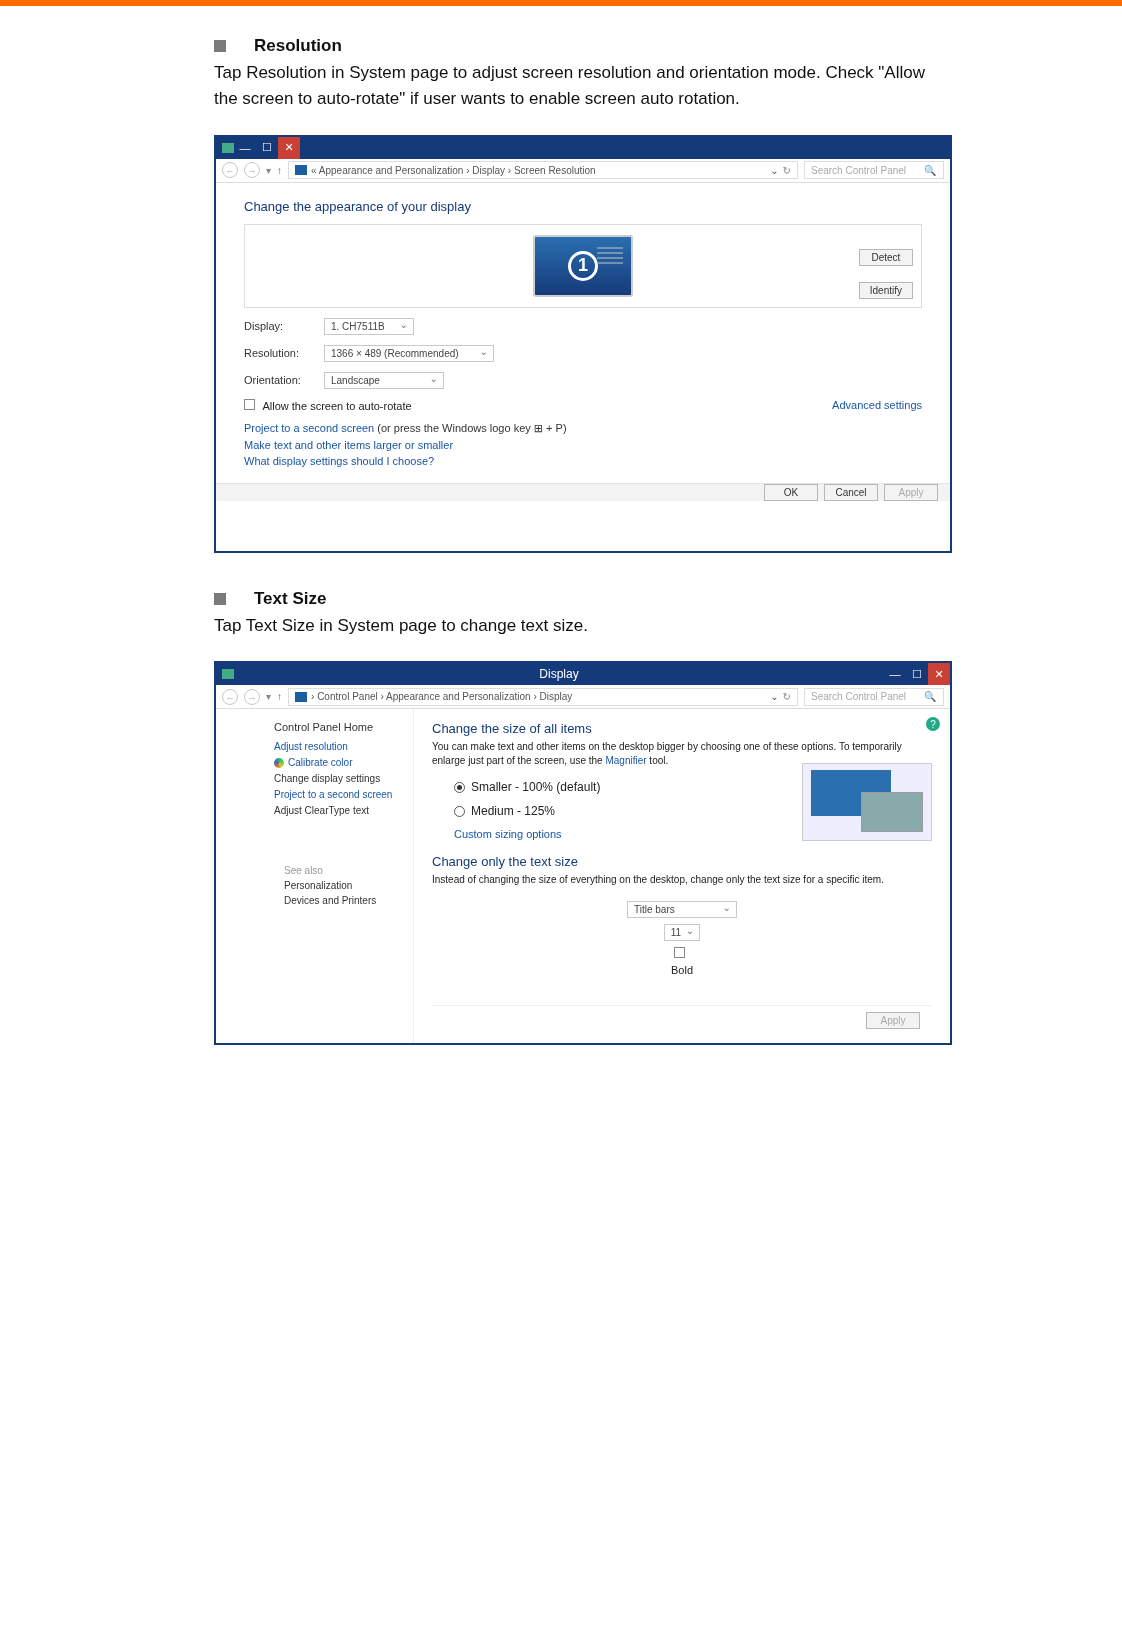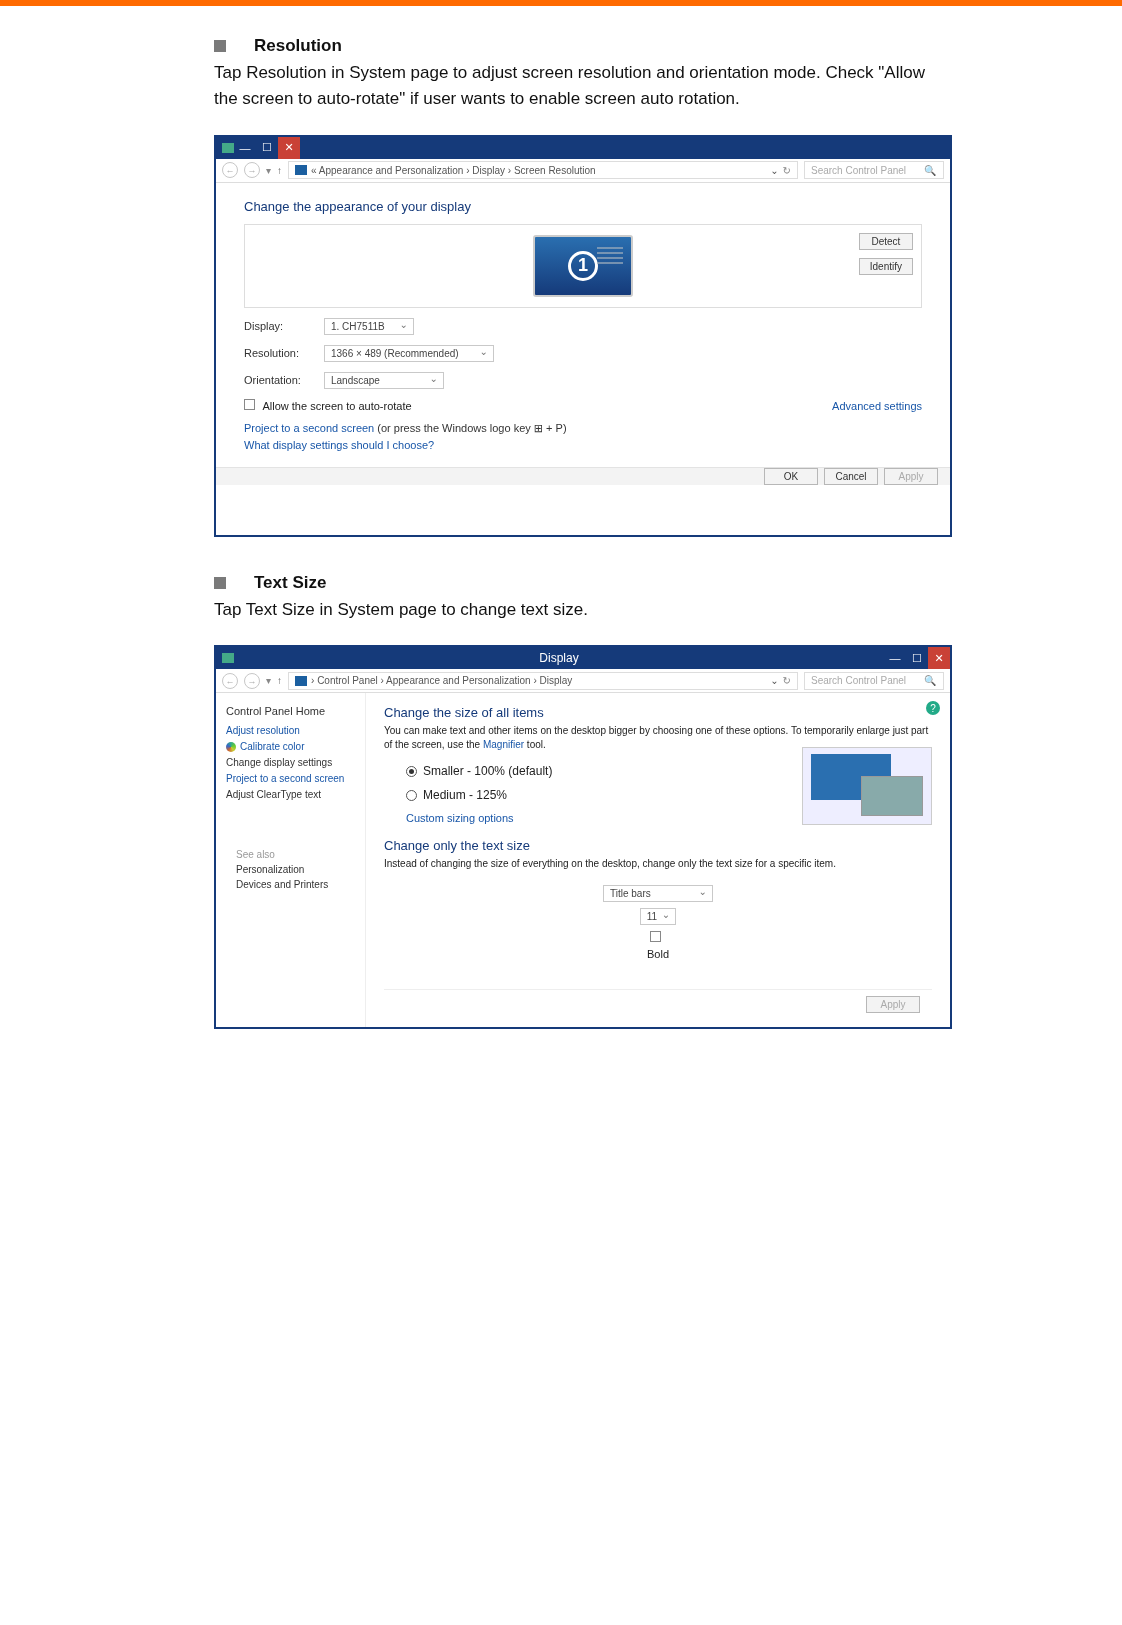--- a/index.html
+++ b/index.html
@@ -22,34 +22,34 @@
   .addr-path { flex: 1; border: 1px solid #ddd; height: 18px; display: flex; align-items: center; padding: 0 6px; gap: 4px; }
   .mon-tiny { width: 12px; height: 10px; background: #1b5fa0; display: inline-block; }
   .refresh { color: #888; }
   .search-box { width: 140px; border: 1px solid #ddd; height: 18px; display: flex; align-items: center; padding: 0 6px; color: #aaa; justify-content: space-between; }
   .sr-body { padding: 16px 28px 12px 28px; }
   .sr-head { color: #153a7a; font-size: 13px; margin-bottom: 10px; }
   .sr-panel { border: 1px solid #ddd; padding: 10px; display: flex; align-items: flex-start; justify-content: center; gap: 20px; background: #fff; position: relative; }
   .monitor-box { width: 100px; height: 62px; background: linear-gradient(#2a6fb0,#153a7a); border: 2px solid #ccc; border-radius: 3px; position: relative; display: flex; align-items: center; justify-content: center; margin: 0 auto; }
   .monitor-num { width: 30px; height: 30px; border: 3px solid #fff; border-radius: 50%; color: #fff; font-size: 18px; font-weight: bold; display: flex; align-items: center; justify-content: center; }
   .monitor-grid { position: absolute; right: 8px; top: 10px; width: 26px; height: 18px; background: repeating-linear-gradient(#9ab 0 2px, transparent 2px 5px); opacity: .7; }
-  .sr-panel-btns { position: absolute; right: 8px; top: 8px; display: flex; flex-direction: column; gap: 8px; }
+  .sr-panel-btns { position: absolute; right: 8px; top: 24px; display: flex; flex-direction: column; gap: 16px; }
   .wbtn { border: 1px solid #b7b7b7; background: #f3f3f3; padding: 2px 10px; font-size: 10px; color: #333; min-width: 54px; text-align: center; }
   .form-row { display: flex; align-items: center; margin-top: 10px; font-size: 11px; }
   .form-row .lbl { width: 80px; color: #333; }
   .select { border: 1px solid #c9c9c9; background: #fff; padding: 2px 18px 2px 6px; font-size: 10px; color: #444; position: relative; min-width: 100px; display: inline-flex; align-items: center; }
   .select::after { content: "⌄"; position: absolute; right: 5px; top: 0; color: #777; font-size: 10px; }
-  .chk-row { margin-top: 10px; display: flex; align-items: flex-end; justify-content: space-between; font-size: 11px; }
+  .chk-row { margin-top: 10px; display: flex; align-items: flex-start; justify-content: space-between; font-size: 11px; }
   .chk { width: 11px; height: 11px; border: 1px solid #888; display: inline-block; margin-right: 5px; }
   .link { color: #1856a8; font-size: 11px; }
   .help-links { margin-top: 10px; }
   .help-links div { color: #1856a8; font-size: 11px; margin: 4px 0; }
   .ok-row { display: flex; justify-content: flex-end; gap: 6px; padding: 0 12px; border-top: 1px solid #e3e3e3; background: #f3f3f3; }
   .ok-row .wbtn.dis { color: #aaa; }
-  .disp-layout { display: flex; }
+  .disp-layout { display: flex; padding-left: 48px; }
   .disp-side { width: 150px; background: #fff; padding: 12px 10px; font-size: 11px; color: #333; border-right: 1px solid #eee; }
   .disp-side .hd { color: #333; margin-bottom: 8px; }
   .disp-side .lnk { color: #1856a8; margin: 5px 0; font-size: 10px; display: flex; align-items: center; gap: 4px; }
   .disp-side .plain { color: #333; margin: 5px 0; font-size: 10px; }
   .calib-ico { width: 10px; height: 10px; border-radius: 50%; background: conic-gradient(#3a8, #6c3, #cc3, #c63, #36c, #3a8); display: inline-block; }
   .disp-main { flex: 1; padding: 12px 18px 8px 18px; position: relative; }
   .help-ico { position: absolute; right: 10px; top: 8px; width: 14px; height: 14px; border-radius: 50%; background: #2a8; color: #fff; font-size: 10px; display: flex; align-items: center; justify-content: center; }
   .disp-h { color: #153a7a; font-size: 13px; margin-bottom: 4px; }
   .disp-p { font-size: 10px; color: #222; line-height: 1.4; }
   .disp-p .lk { color: #1856a8; }
@@ -144,20 +144,21 @@
           <span>
             <span class="chk"></span>
             <span>Allow the screen to auto-rotate</span>
           </span>
           <span class="link">Advanced settings</span>
         </div>
         <div class="help-links">
           <div>
             <span>Project to a second screen</span><span style="color:#333"> (or press the Windows logo key ⊞ + P)</span>
           </div>
+          <div>Make text and other items larger or smaller</div>
           <div>What display settings should I choose?</div>
         </div>
       </div>
       <div class="ok-row">
         <div class="wbtn">OK</div>
         <div class="wbtn">Cancel</div>
         <div class="wbtn dis">Apply</div>
       </div>
       <div style="height:50px;"></div>
     </div>

